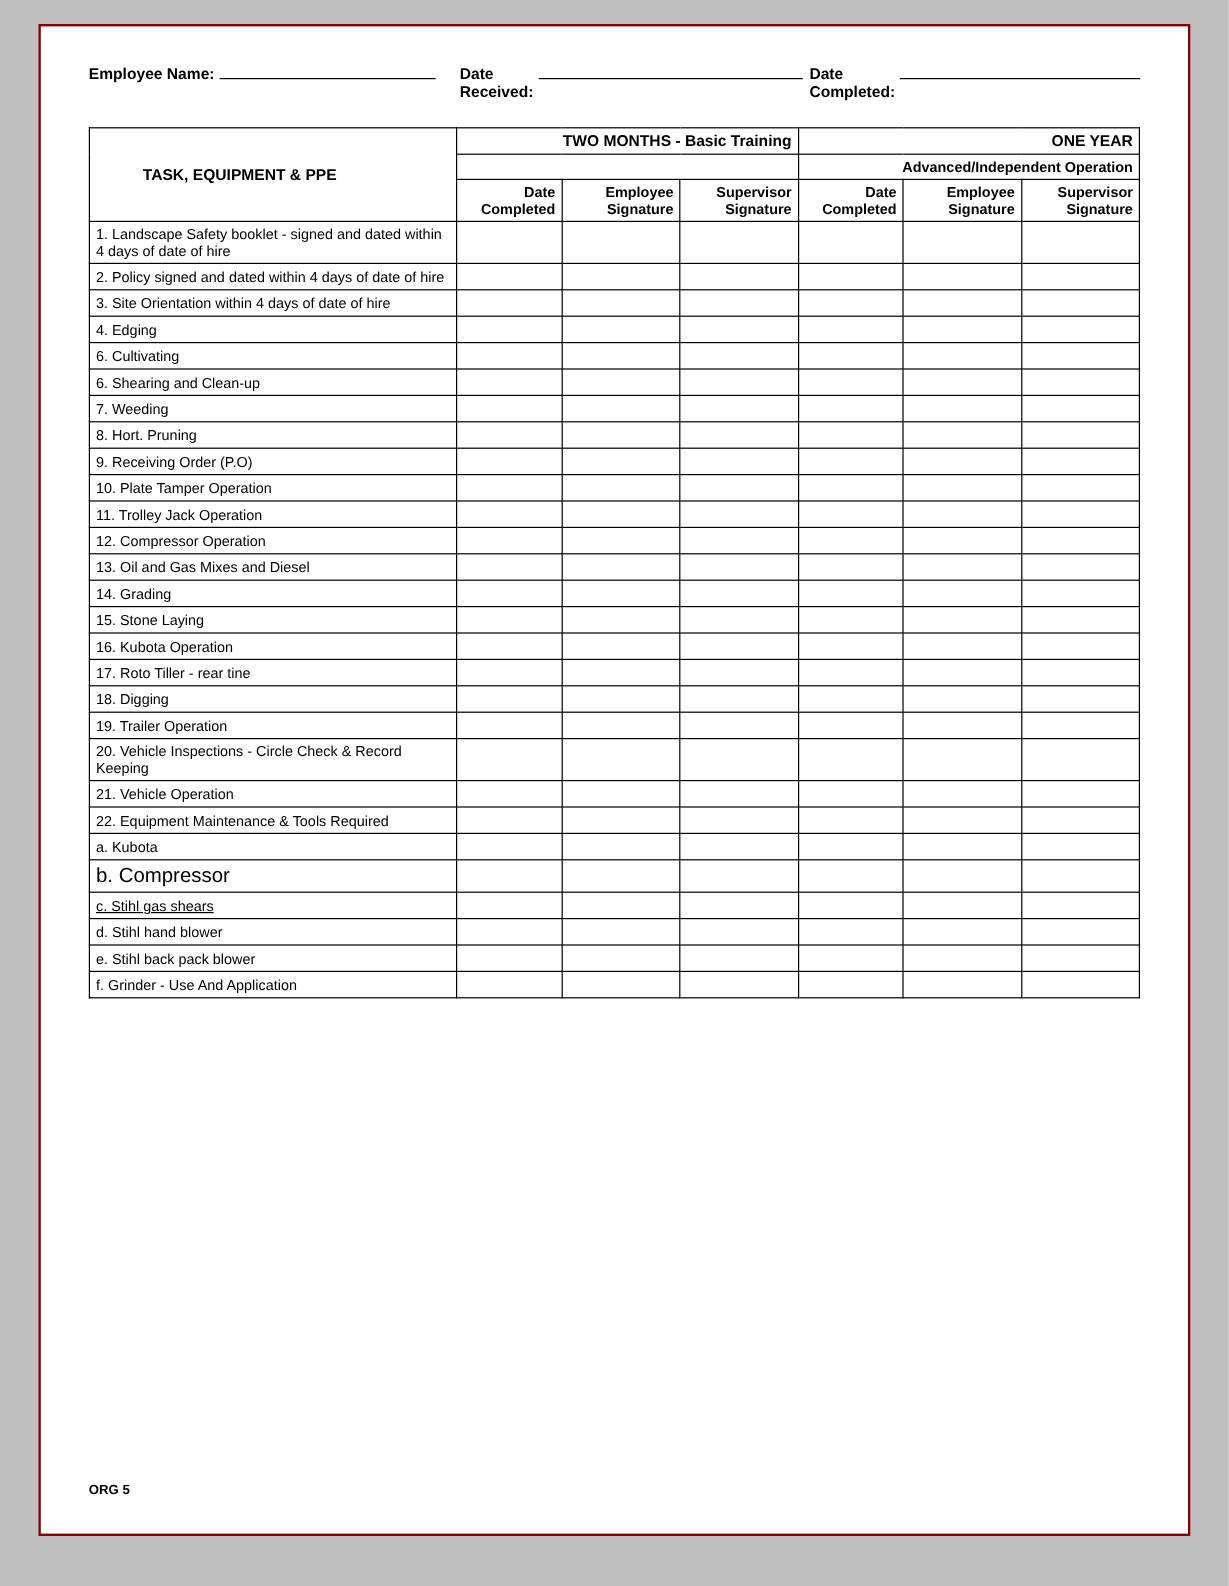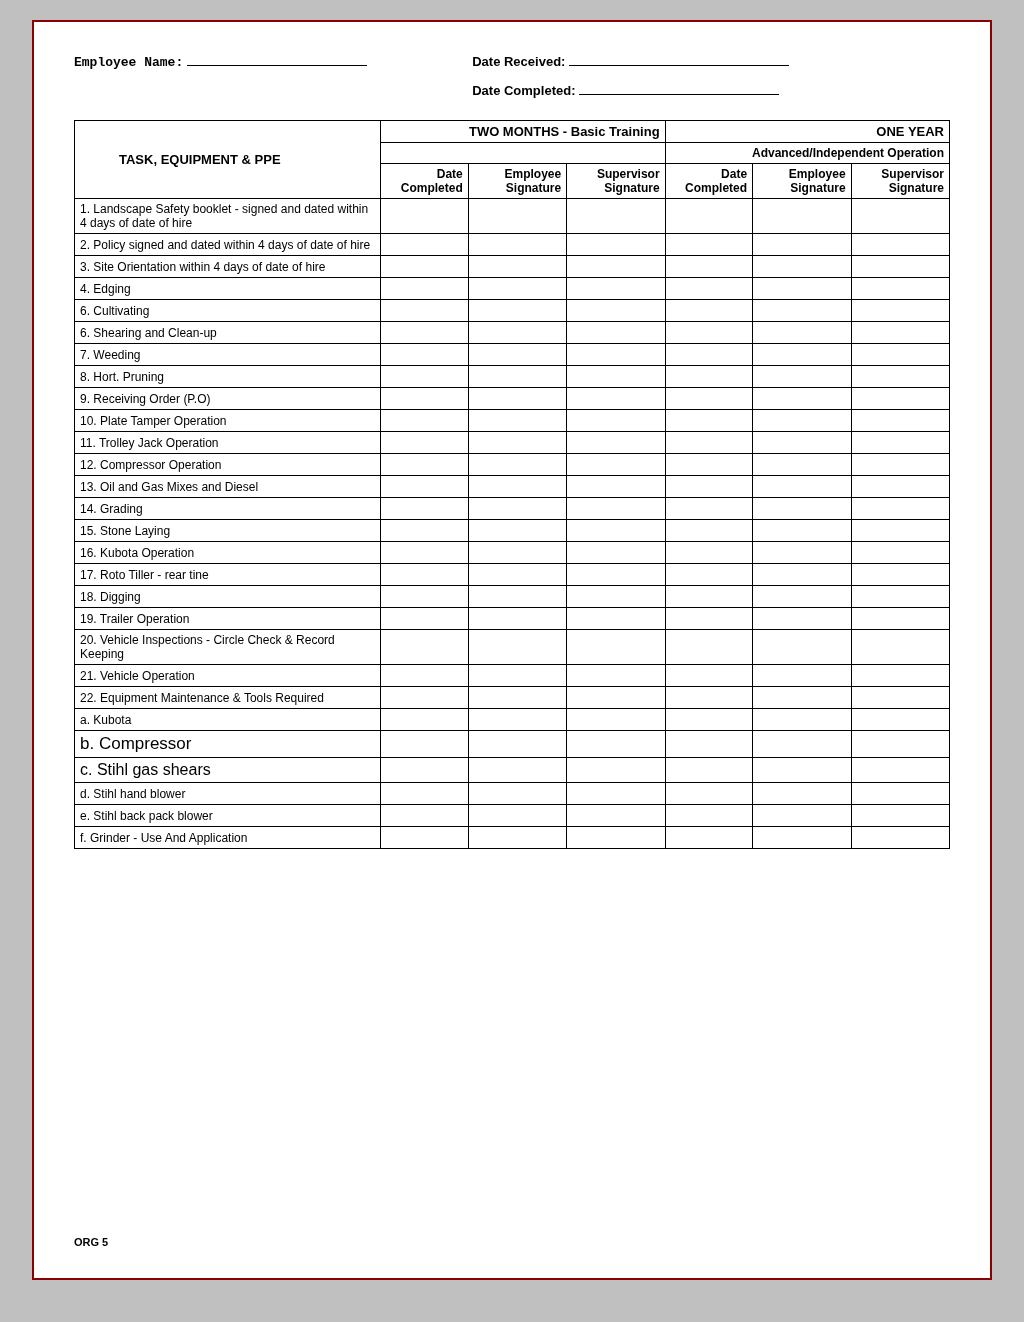--- a/index.html
+++ b/index.html
@@ -26,26 +26,24 @@
       margin-bottom: 14px;
       text-decoration: underline;
     }
     .header-fields {
       display: flex;
       flex-wrap: wrap;
       margin-bottom: 4px;
     }
     .header-left {
       flex: 1;
-      font-family: Liberation Mono, monospace;
     }
     .header-right {
       flex: 1.2;
       display: flex;
-      flex-direction: column;
       gap: 6px;
     }
     .field-line {
       font-size: 13px;
       font-weight: bold;
       display: flex;
       align-items: baseline;
       gap: 4px;
       margin-bottom: 6px;
     }
@@ -386,21 +384,21 @@
         <tr>
           <td style="font-size: 17px; white-space: pre-line;">b.  Compressor</td>
           <td style="height: 22px;"></td>
           <td style="height: 22px;"></td>
           <td style="height: 22px;"></td>
           <td style="height: 22px;"></td>
           <td style="height: 22px;"></td>
           <td style="height: 22px;"></td>
         </tr>
         <tr>
-          <td style="font-size: 16px; white-space: pre-line;">c.  Stihl gas shears</td>
+          <td style="font-size: 12px; white-space: pre-line; text-decoration: underline;">c.  Stihl gas shears</td>
           <td style="height: 22px;"></td>
           <td style="height: 22px;"></td>
           <td style="height: 22px;"></td>
           <td style="height: 22px;"></td>
           <td style="height: 22px;"></td>
           <td style="height: 22px;"></td>
         </tr>
         <tr>
           <td style="font-size: 12px; white-space: pre-line;">d.  Stihl hand blower</td>
           <td style="height: 22px;"></td>

